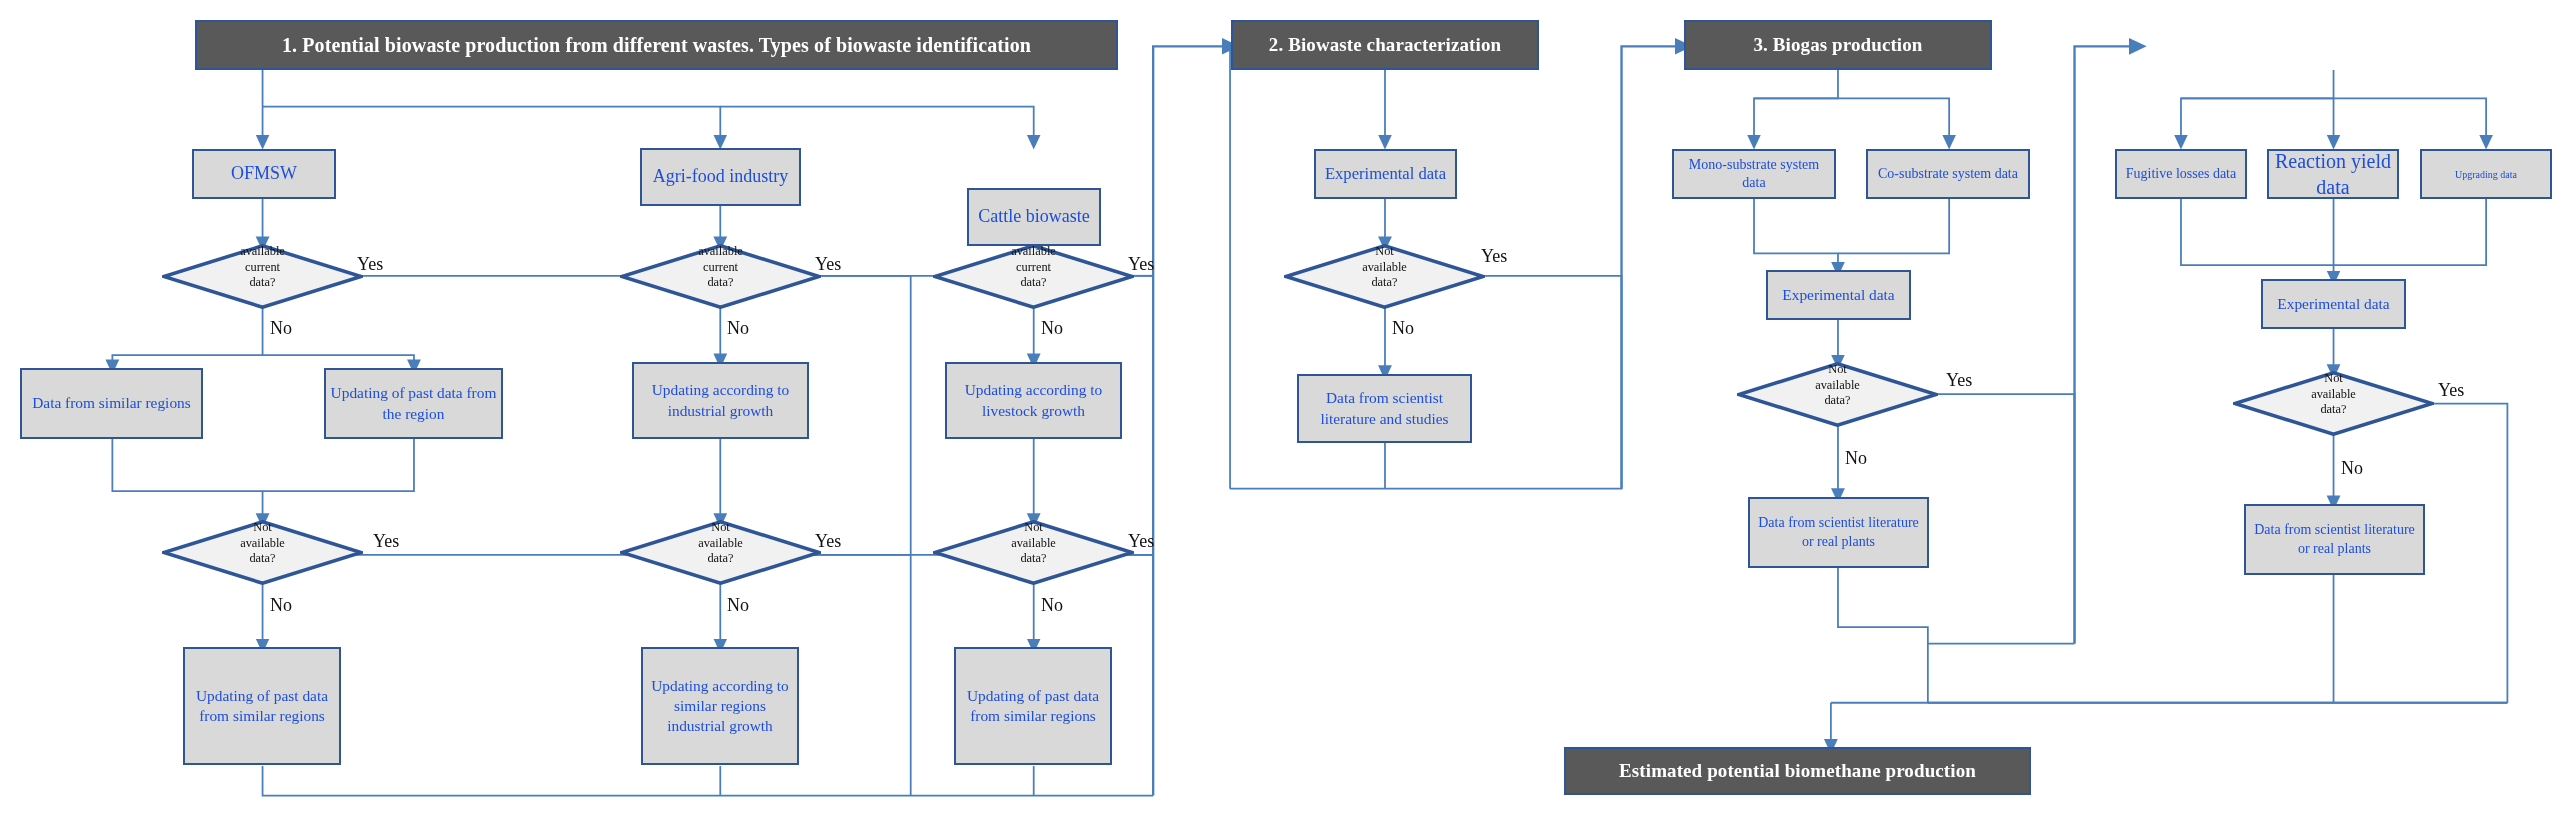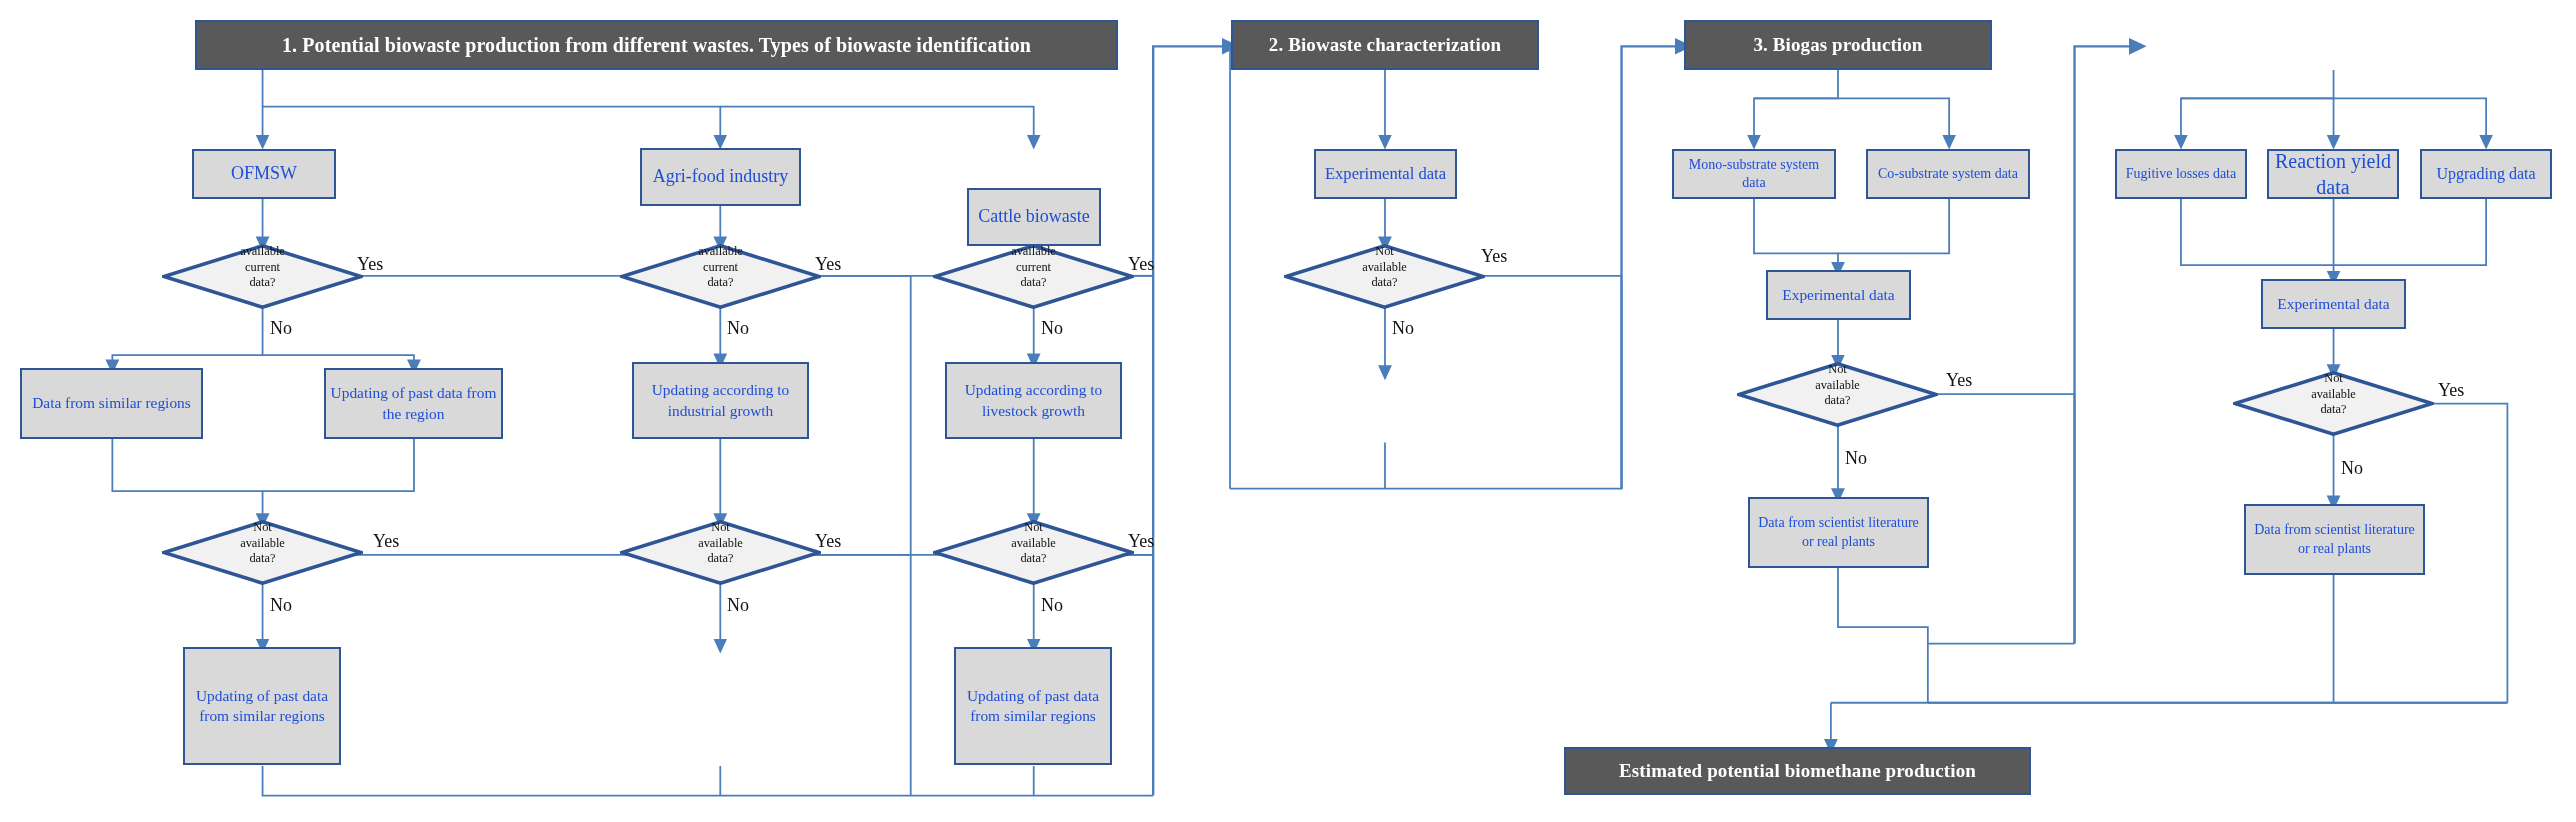--- a/index.html
+++ b/index.html
@@ -243,20 +243,23 @@
   <div class="edgelbl" style="left:270px;top:596px;font-size:18px;"><span>No</span></div>
   <div class="edgelbl" style="left:815px;top:532px;font-size:18px;"><span>Yes</span></div>
   <div class="edgelbl" style="left:727px;top:596px;font-size:18px;"><span>No</span></div>
   <div class="edgelbl" style="left:1128px;top:532px;font-size:18px;"><span>Yes</span></div>
   <div class="edgelbl" style="left:1041px;top:596px;font-size:18px;"><span>No</span></div>
 
   <div class="node proc" style="left:183px;top:647px;width:158px;height:118px;font-size:15.4px;">
     <span>Updating of past data from similar regions</span>
   </div>
 
+  <div class="node proc" style="left:641px;top:647px;width:158px;height:118px;font-size:15.4px;">
+    <span>Updating according to similar regions industrial growth</span>
+  </div>
 
   <div class="node proc" style="left:954px;top:647px;width:158px;height:118px;font-size:15.4px;">
     <span>Updating of past data from similar regions</span>
   </div>
 
   <div class="node proc" style="left:1314px;top:149px;width:143px;height:50px;font-size:16.6px;">
     <span>Experimental data</span>
   </div>
 
   <div class="dec" style="left:1284px;top:244px;width:201px;height:65px;">
@@ -266,20 +269,23 @@
     <div class="txt" style="font-size:12.4px;">
       <div>Not</div>
         <div>available</div>
         <div>data?</div>
     </div>
   </div>
 
   <div class="edgelbl" style="left:1481px;top:247px;font-size:18px;"><span>Yes</span></div>
   <div class="edgelbl" style="left:1392px;top:319px;font-size:18px;"><span>No</span></div>
 
+  <div class="node proc" style="left:1297px;top:374px;width:175px;height:69px;font-size:15.4px;">
+    <span>Data from scientist literature and studies</span>
+  </div>
 
   <div class="node proc" style="left:1672px;top:149px;width:164px;height:50px;font-size:14px;">
     <span>Mono-substrate system data</span>
   </div>
 
   <div class="node proc" style="left:1866px;top:149px;width:164px;height:50px;font-size:14px;">
     <span>Co-substrate system data</span>
   </div>
 
   <div class="node proc" style="left:1766px;top:270px;width:145px;height:50px;font-size:15.4px;">
@@ -305,21 +311,21 @@
   </div>
 
   <div class="node proc" style="left:2115px;top:149px;width:132px;height:50px;font-size:14px;">
     <span>Fugitive losses data</span>
   </div>
 
   <div class="node proc" style="left:2267px;top:149px;width:132px;height:50px;font-size:20px;">
     <span>Reaction yield data</span>
   </div>
 
-  <div class="node proc" style="left:2420px;top:149px;width:132px;height:50px;font-size:16px;">
+  <div class="node proc" style="left:2420px;top:149px;width:132px;height:50px;font-size:10px;">
     <span>Upgrading data</span>
   </div>
 
   <div class="node proc" style="left:2261px;top:279px;width:145px;height:50px;font-size:15.4px;">
     <span>Experimental data</span>
   </div>
 
   <div class="dec" style="left:2233px;top:371px;width:201px;height:65px;">
     <svg class="shape" viewBox="0 0 340 110" preserveAspectRatio="none">
       <polygon points="170,3 337,55 170,107 3,55" fill="#F1F1F1" stroke="#2E5596" stroke-width="6"></polygon>

